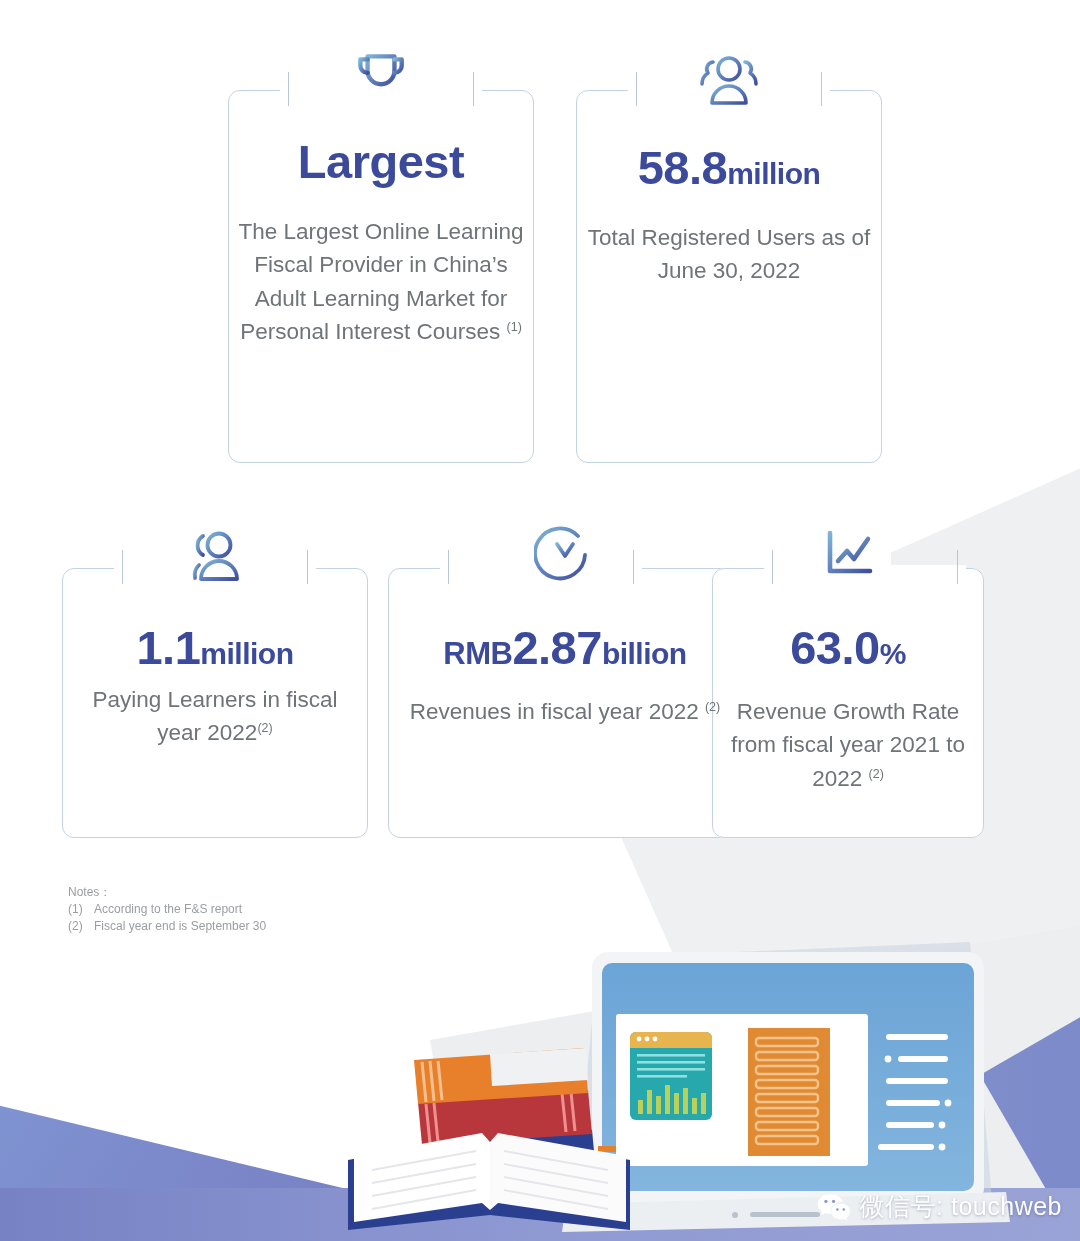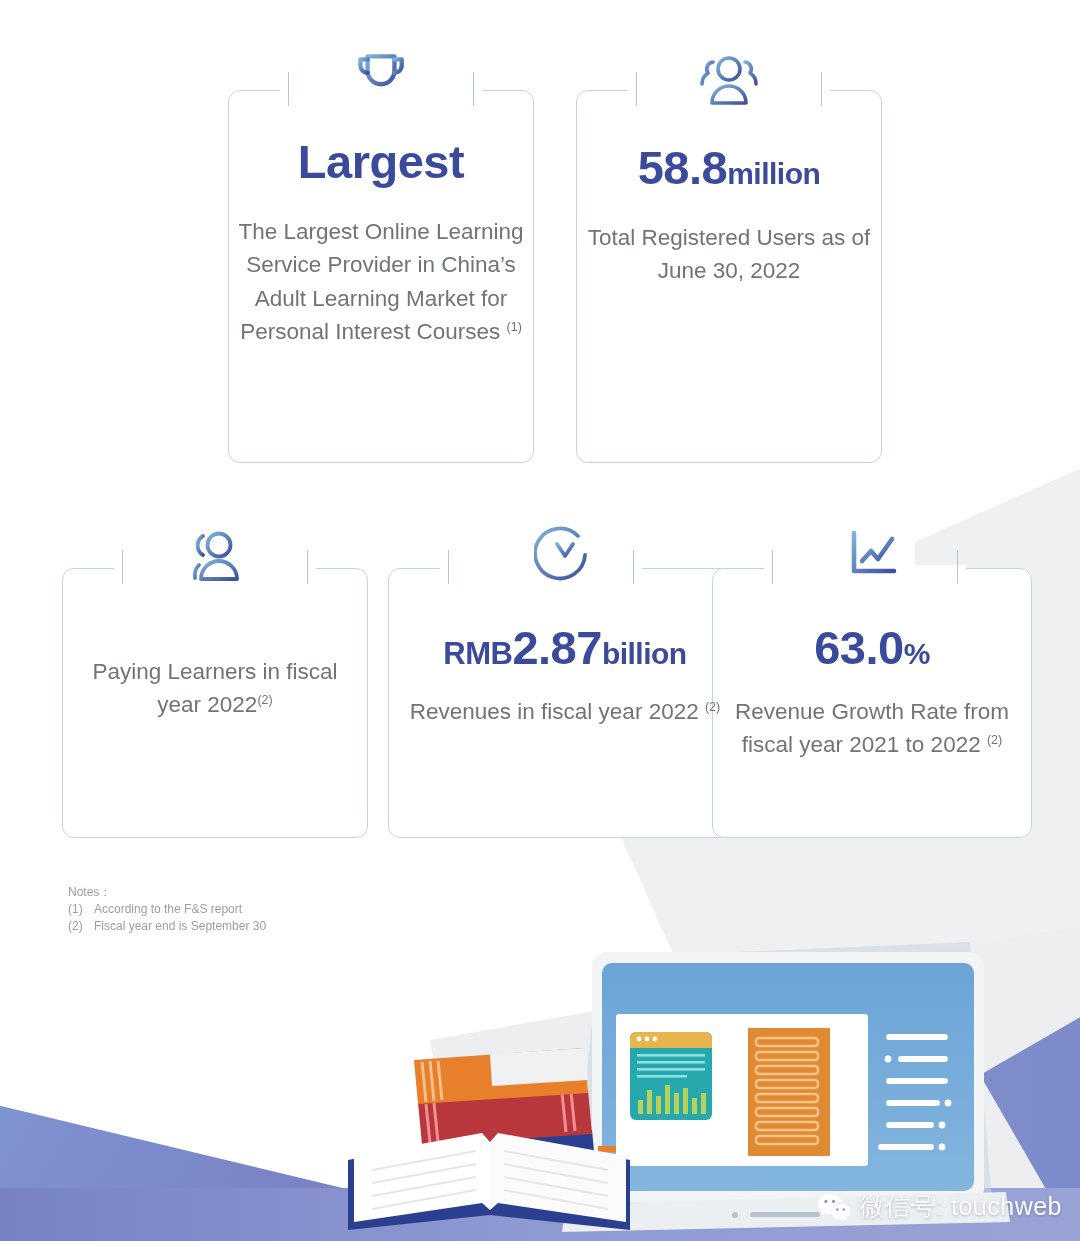--- a/index.html
+++ b/index.html
@@ -316,21 +316,21 @@
           <path d="M22 45 h16"></path>
         </g>
       </svg>
     </div>
 
     <div class="card-inner" style="padding-top:44px;">
       <div class="headline">
         <span class="big">Largest</span>
       </div>
       <div class="desc" style="margin-top:26px;">
-        <span>The Largest Online Learning Service Provider in China’s Adult Learning Market for Personal Interest Courses</span><span class="desc-fn">&nbsp;</span><sup>(1)</sup>
+        <span>The Largest Online Learning Fiscal Provider in China’s Adult Learning Market for Personal Interest Courses</span><span class="desc-fn">&nbsp;</span><sup>(1)</sup>
       </div>
     </div>
   </div>
 
   <div class="card" style="left:576px; top:90px; width:306px; height:373px;">
     <div class="card-body"></div>
     <div class="card-notch" style="left:52px; width:202px;"></div>
     <div class="card-tick" style="left:60px;"></div>
     <div class="card-tick" style="left:245px;"></div>
 
@@ -378,21 +378,24 @@
         <g fill="none" stroke="url(#gLearner)" stroke-width="3.8" stroke-linecap="round" stroke-linejoin="round">
           <circle cx="36" cy="16" r="11.5"></circle>
           <path d="M18 50 a18 18 0 0 1 36 0 z"></path>
           <path d="M20 7 a11 11 0 0 0 0 19"></path>
           <path d="M16 36 a14 14 0 0 0 -4 13"></path>
         </g>
       </svg>
     </div>
 
     <div class="card-inner" style="padding-top:52px;">
-      <div class="desc" style="margin-top:35px;">
+      <div class="headline">
+        <span class="big">1.1</span><span class="unit">million</span>
+      </div>
+      <div class="desc" style="margin-top:8px;">
         <span>Paying Learners in fiscal year 2022</span><sup>(2)</sup>
       </div>
     </div>
   </div>
 
   <div class="card" style="left:388px; top:568px; width:354px; height:270px;">
     <div class="card-body"></div>
     <div class="card-notch" style="left:52px; width:202px;"></div>
     <div class="card-tick" style="left:60px;"></div>
     <div class="card-tick" style="left:245px;"></div>
@@ -418,21 +421,21 @@
     <div class="card-inner" style="padding-top:52px;">
       <div class="headline">
         <span class="pre">RMB</span><span class="big">2.87</span><span class="unit">billion</span>
       </div>
       <div class="desc" style="margin-top:20px;">
         <span>Revenues in fiscal year 2022</span> <sup>(2)</sup>
       </div>
     </div>
   </div>
 
-  <div class="card" style="left:712px; top:568px; width:320px; height:270px;">
+  <div class="card" style="left:712px; top:568px; width:272px; height:270px;">
     <div class="card-body"></div>
     <div class="card-notch" style="left:52px; width:202px;"></div>
     <div class="card-tick" style="left:60px;"></div>
     <div class="card-tick" style="left:245px;"></div>
 
     <div class="card-icon" style="top:-48px;">
       <svg width="60" height="56" viewBox="0 0 60 56">
         <defs>
           <linearGradient id="gChart" x1="0" y1="0" x2="1" y2="1">
             <stop offset="0%" stop-color="#7fb4d8"></stop>

